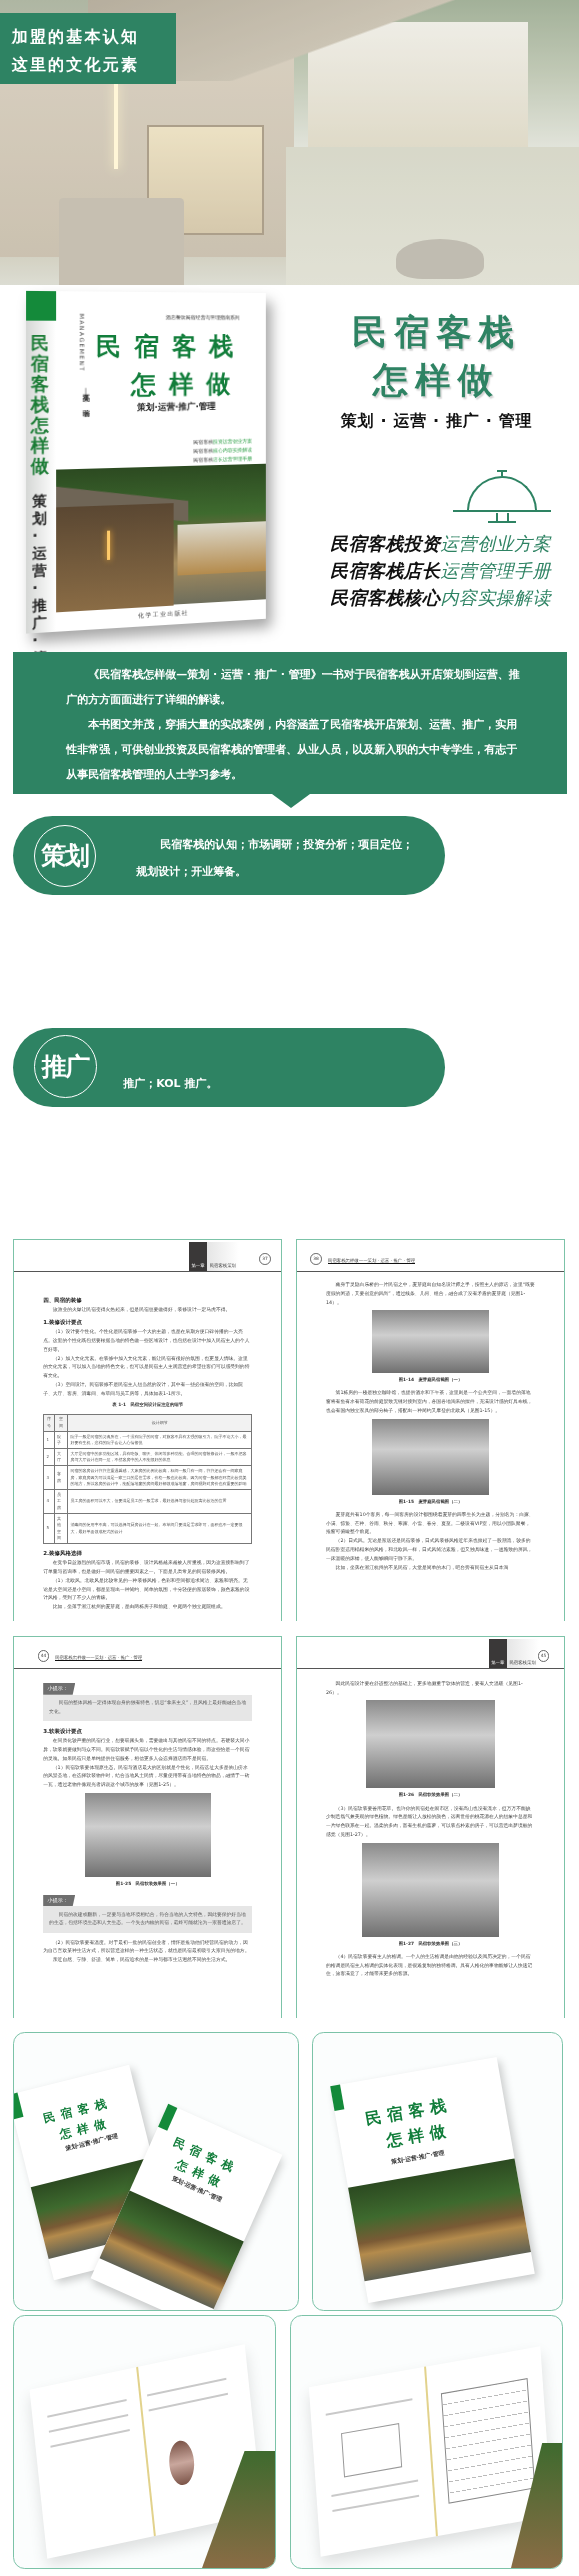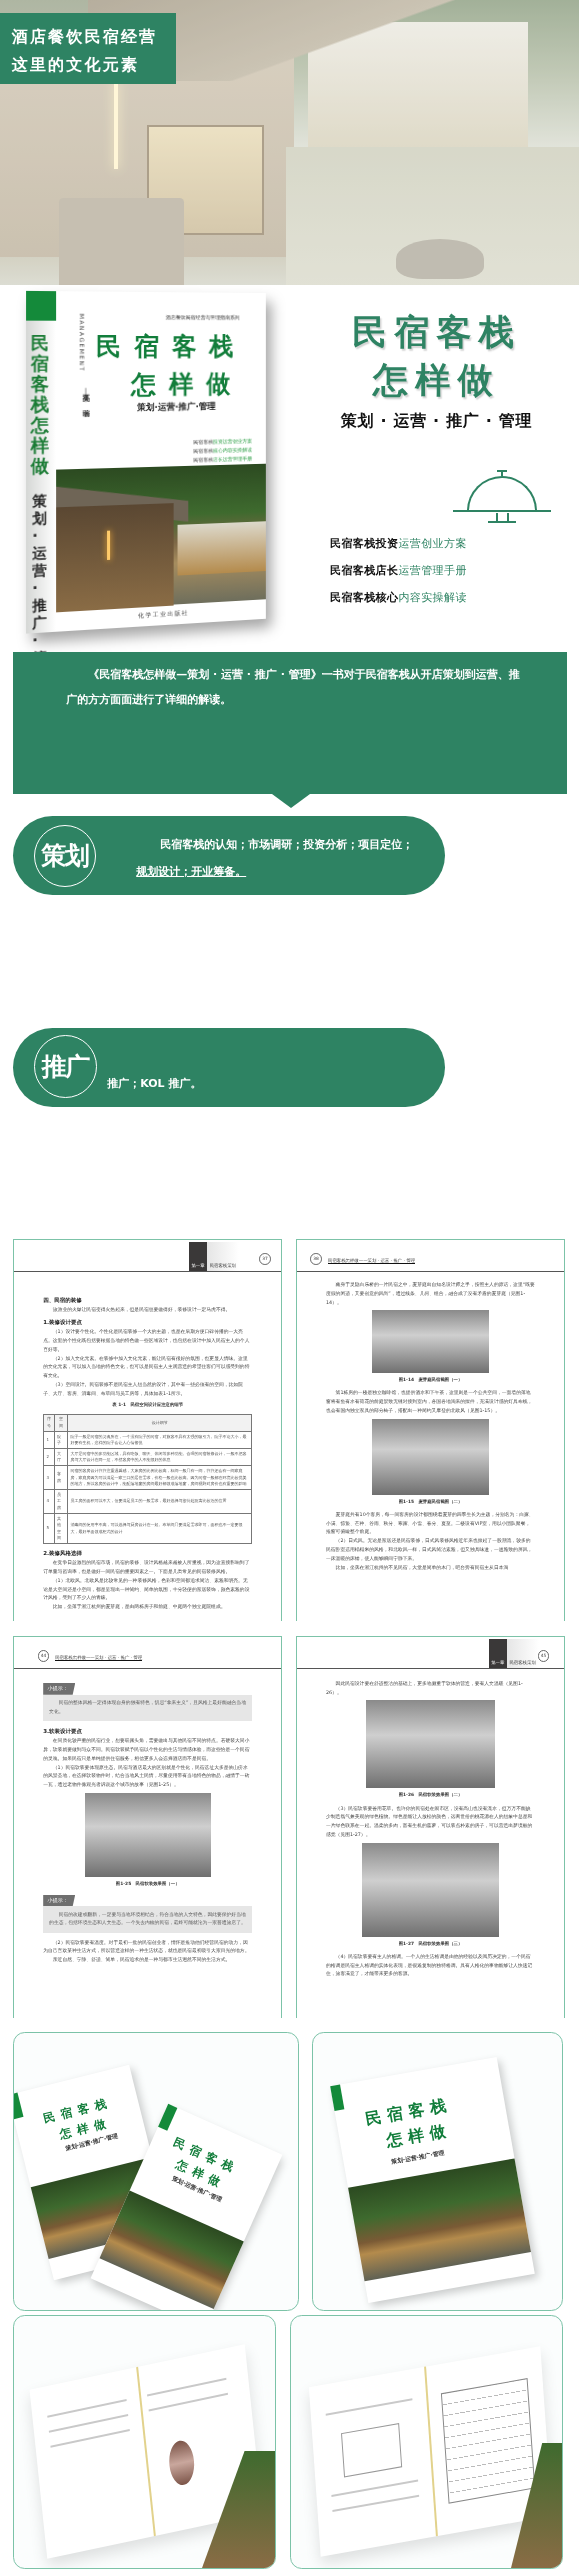--- a/index.html
+++ b/index.html
@@ -55,21 +55,21 @@
   .headline .t3 { margin-top: 7.3px; font-size: 16px; font-weight: bold; color: #111; letter-spacing: 0.7px; }
   .cloche { position: absolute; left: 453px; top: 470px; width: 98px; height: 53px; }
   .cloche .knob-t { position: absolute; left: 44px; top: 0; width: 10.3px; height: 2.2px; background: #2e8363; }
   .cloche .knob-v { position: absolute; left: 48px; top: 1.5px; width: 2.2px; height: 4.4px; background: #2e8363; }
   .cloche .dome { position: absolute; left: 14px; top: 5.9px; width: 70px; height: 35px; border: 2.2px solid #2e8363; border-bottom: none; border-radius: 35px 35px 0 0; }
   .cloche .plate { position: absolute; left: 0; top: 40px; width: 98px; height: 2.2px; background: #2e8363; }
   .cloche .leg1 { position: absolute; left: 43px; top: 43px; width: 2.2px; height: 10.3px; background: #2e8363; }
   .cloche .leg2 { position: absolute; left: 54px; top: 43px; width: 2.2px; height: 10.3px; background: #2e8363; }
   .cloche .base { position: absolute; left: 35px; top: 51px; width: 28px; height: 2.2px; background: #2e8363; }
   .slogan-list { position: absolute; left: 330px; top: 530px; width: 242px; }
-  .slogan-list div { font-size: 11px; font-weight: bold; line-height: 27px; color: #111; letter-spacing: 0.4px; white-space: nowrap; }
+  .slogan-list div { font-size: 18px; font-weight: bold; line-height: 27px; color: #111; letter-spacing: 0.4px; white-space: nowrap; font-style: italic; }
   .slogan-list div span.g { color: #2e8363; font-weight: normal; }
 
   
   .intro { position: absolute; left: 13.2px; top: 652px; width: 554px; height: 142px; background: #2e8363; color: #fff; padding: 10.3px 44px 0 53px; }
   .intro p { font-size: 11px; line-height: 25px; font-weight: bold; }
   .intro p.ind { text-indent: 2em; }
   .intro-arrow { position: absolute; left: 272px; top: 794px; width: 0; height: 0; border-left: 19px solid transparent; border-right: 19px solid transparent; border-top: 14.7px solid #2e8363; }
 
   
   .pill { position: absolute; border-radius: 44px; }
@@ -123,21 +123,21 @@
     <div class="building2"></div>
     <div class="house"></div>
     <div class="roof"></div>
     <div class="window"></div>
     <div class="lamp"></div>
     <div class="lawn"></div>
     <div class="rock"></div>
     <div class="stones"></div>
     <div class="wash"></div>
     <div class="series-badge">
-      <span>酒店餐饮民宿经营</span>
+      <span>加盟的基本认知</span>
       <span>这里的文化元素</span>
     </div>
   </div>
 
   <div class="book">
     <div class="spine"></div>
     <div class="spine-top"></div>
     <div class="spine-title">民宿客栈怎样做</div>
     <div class="spine-sub">策划·运营·推广·管理</div>
     <div class="vert-en">MANAGEMENT</div>
@@ -175,33 +175,34 @@
       <div class="base"></div>
   </div>
   <div class="slogan-list">
     <div><span>民宿客栈投资</span><span class="g">运营创业方案</span></div>
     <div><span>民宿客栈店长</span><span class="g">运营管理手册</span></div>
     <div><span>民宿客栈核心</span><span class="g">内容实操解读</span></div>
   </div>
 
   <div class="intro">
     <p class="ind">《民宿客栈怎样做—策划 · 运营 · 推广 · 管理》一书对于民宿客栈从开店策划到运营、推广的方方面面进行了详细的解读。</p>
+    <p class="ind">本书图文并茂，穿插大量的实战案例，内容涵盖了民宿客栈开店策划、运营、推广，实用性非常强，可供创业投资及民宿客栈的管理者、从业人员，以及新入职的大中专学生，有志于从事民宿客栈管理的人士学习参考。</p>
   </div>
   <div class="intro-arrow"></div>
 
   <div class="pill filled" style="left:13.2px;top:816px;width:432px;height:79px;">
     <div class="badge" style="left:20.6px;top:8.8px;width:62px;height:62px;">策划</div>
     <div class="ptext" style="left:147px;top:16px;">民宿客栈的认知；市场调研；投资分析；项目定位；</div>
-    <div class="ptext" style="left:123px;top:43px;text-decoration:underline;">规划设计；开业筹备。</div>
+    <div class="ptext" style="left:123px;top:43px;">规划设计；开业筹备。</div>
   </div>
 
 
   <div class="pill filled" style="left:13.2px;top:1028px;width:432px;height:79px;">
     <div class="badge" style="left:20.6px;top:7.3px;width:63px;height:63px;">推广</div>
-    <div class="ptext" style="left:94px;top:43px;">推广；KOL 推广。</div>
+    <div class="ptext" style="left:110px;top:43px;">推广；KOL 推广。</div>
   </div>
 
 
   <div class="spage" style="left:13.2px;top:1239px;">
     <div class="hdr"></div>
     <div class="chap" style="left:175px;">
       <span class="dark">第一章</span>
       <span class="light">民宿客栈策划</span>
     </div>
     <div class="pno" style="right:10.3px;">37</div>

